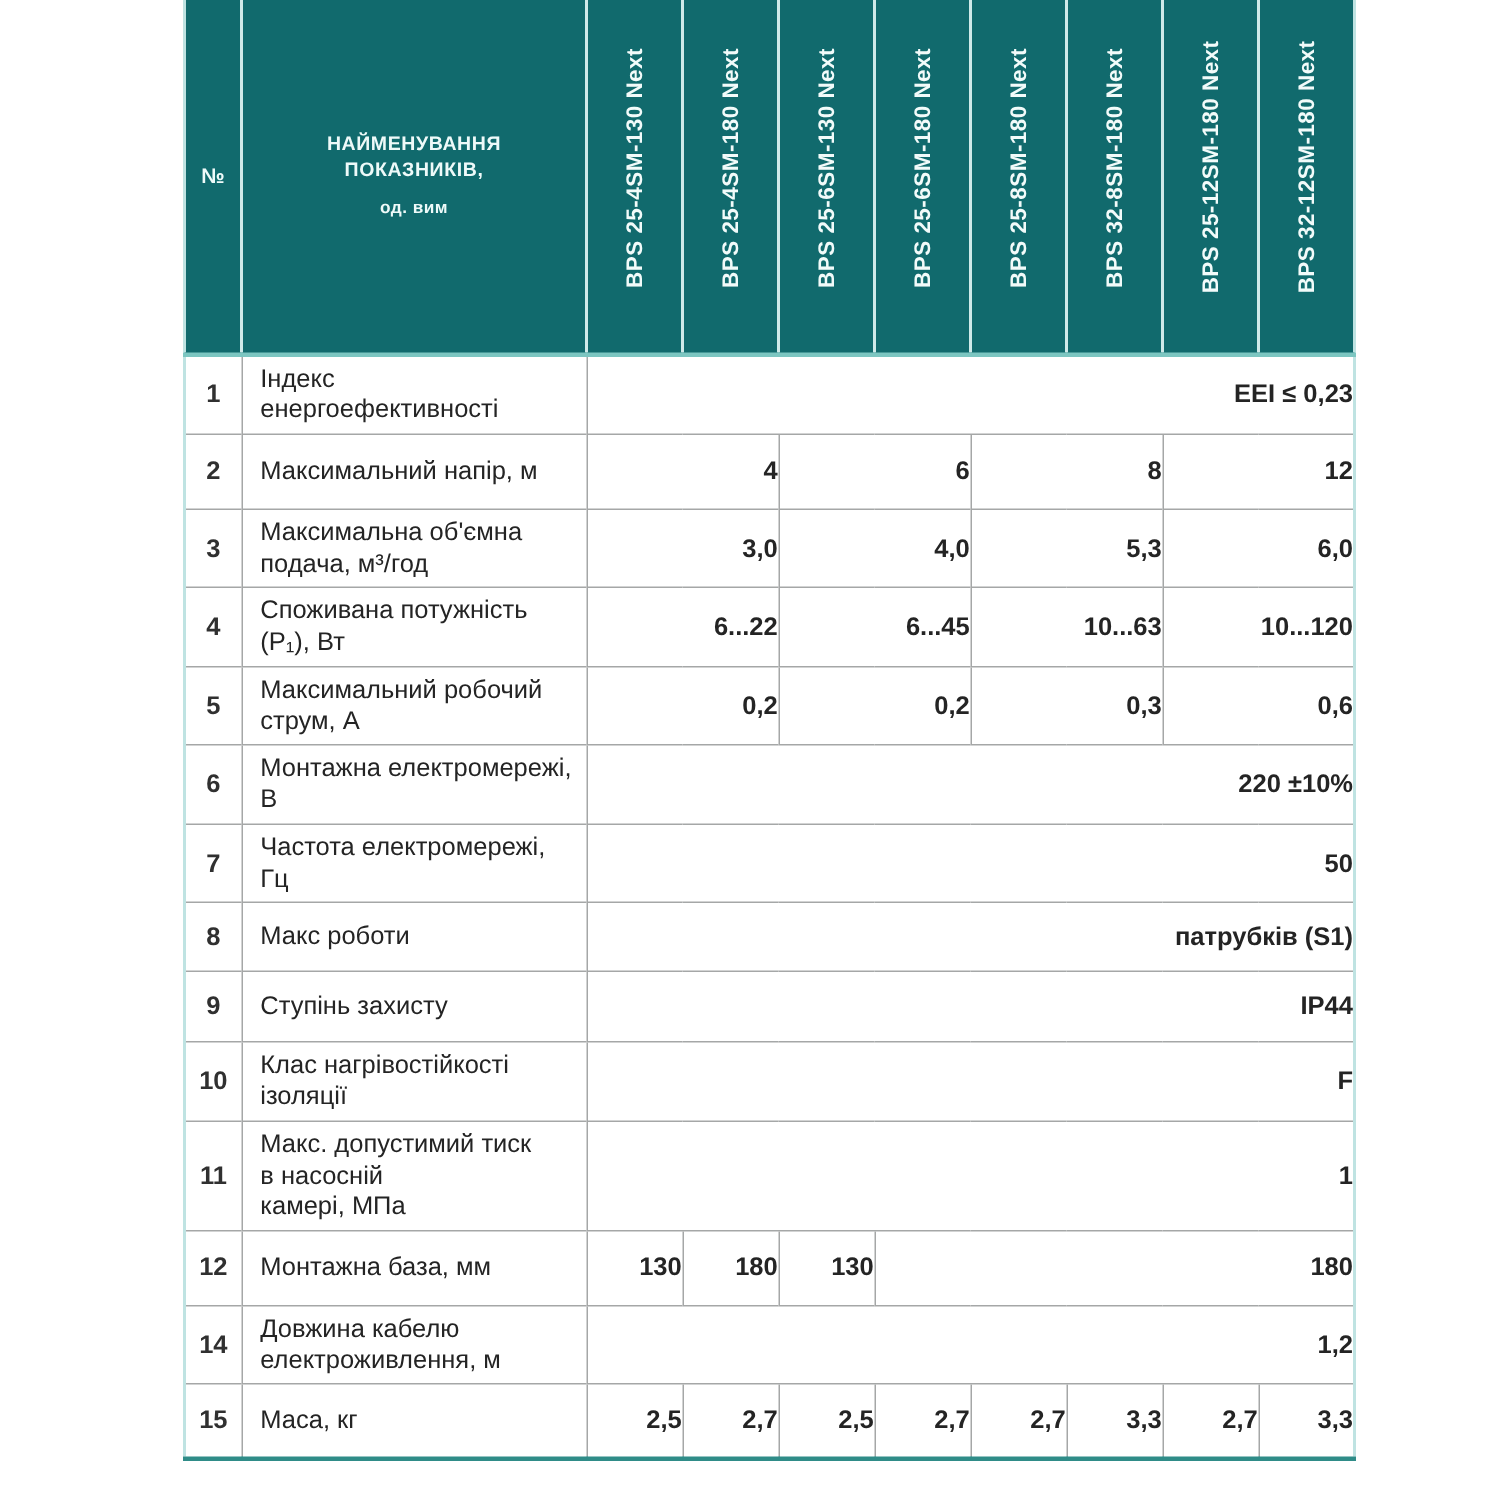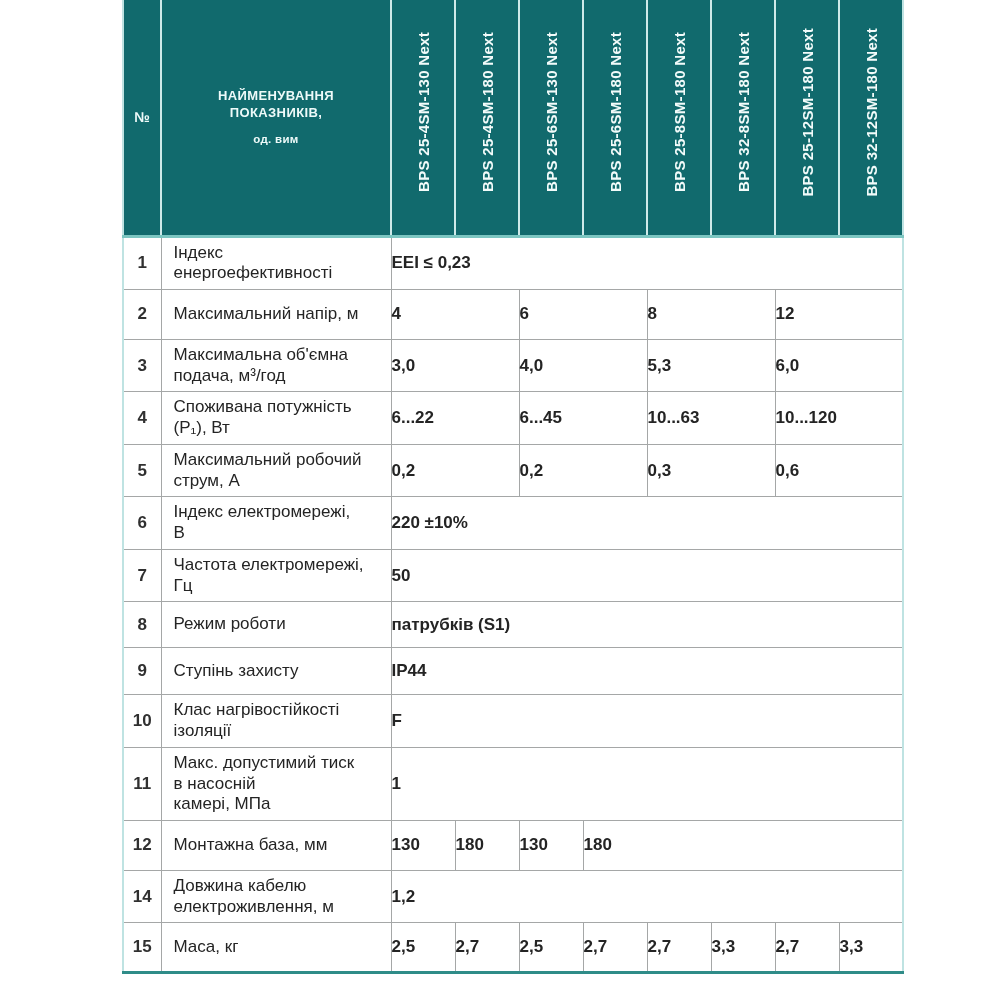--- a/index.html
+++ b/index.html
@@ -31,21 +31,21 @@
     color:#f2fbfa;
   }
 
   tbody td { border-left:1px solid #a5a7a7; border-top:1px solid #a5a7a7; vertical-align:middle; }
   tbody td:first-child { border-left:none; }
   td.cell-no { text-align:center; font-size:17px; font-weight:bold; color:#303030; }
   td.cell-label {
     text-align:left; padding:5px 8px 5px 12px; font-size:17px; font-weight:normal;
     color:#242424; white-space:pre-line; line-height:1.22;
   }
-  td.cell-value { text-align:left; font-size:17px; font-weight:bold; color:#242424; }
+  td.cell-value { text-align:right; font-size:17px; font-weight:bold; color:#242424; }
 
   tbody tr { height:50px; }
   tbody tr:nth-child(1) { height:51px; }
   tbody tr:nth-child(8) { height:46px; }
   tbody tr:nth-child(9) { height:47px; }
   tbody tr:nth-child(11) { height:68px; }
   tbody tr:nth-child(15) { height:39px; }
 </style>
 </head>
 <body>
@@ -123,33 +123,33 @@
           <td class="cell-no">5</td>
           <td class="cell-label">Максимальний робочий
 струм, А</td>
           <td class="cell-value" colspan="2">0,2</td>
           <td class="cell-value" colspan="2">0,2</td>
           <td class="cell-value" colspan="2">0,3</td>
           <td class="cell-value" colspan="2">0,6</td>
         </tr>
         <tr>
           <td class="cell-no">6</td>
-          <td class="cell-label">Індекс електромережі,
+          <td class="cell-label">Монтажна електромережі,
 В</td>
           <td class="cell-value" colspan="8">220 ±10%</td>
         </tr>
         <tr>
           <td class="cell-no">7</td>
           <td class="cell-label">Частота електромережі,
 Гц</td>
           <td class="cell-value" colspan="8">50</td>
         </tr>
         <tr>
           <td class="cell-no">8</td>
-          <td class="cell-label">Режим роботи</td>
+          <td class="cell-label">Макс роботи</td>
           <td class="cell-value" colspan="8">патрубків (S1)</td>
         </tr>
         <tr>
           <td class="cell-no">9</td>
           <td class="cell-label">Ступінь захисту</td>
           <td class="cell-value" colspan="8">IP44</td>
         </tr>
         <tr>
           <td class="cell-no">10</td>
           <td class="cell-label">Клас нагрівостійкості

